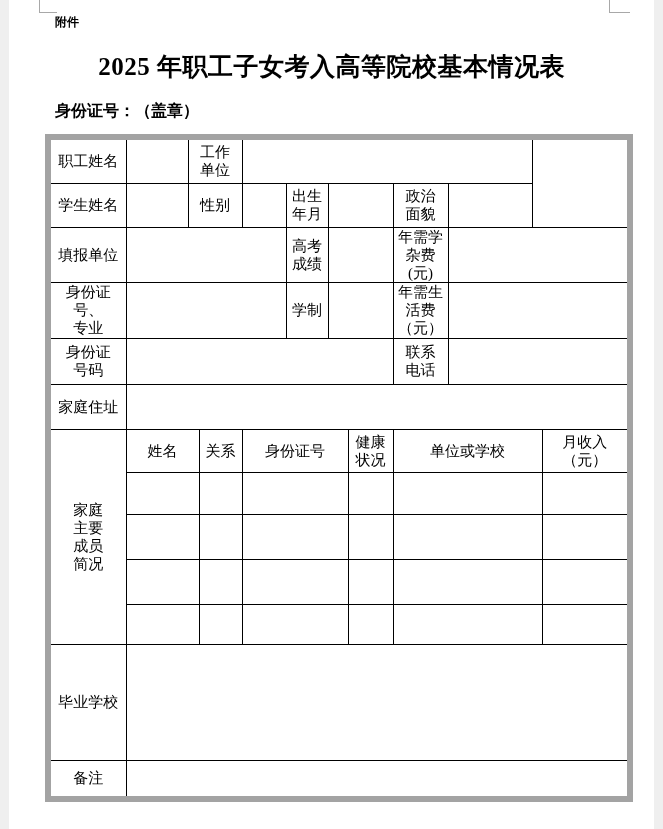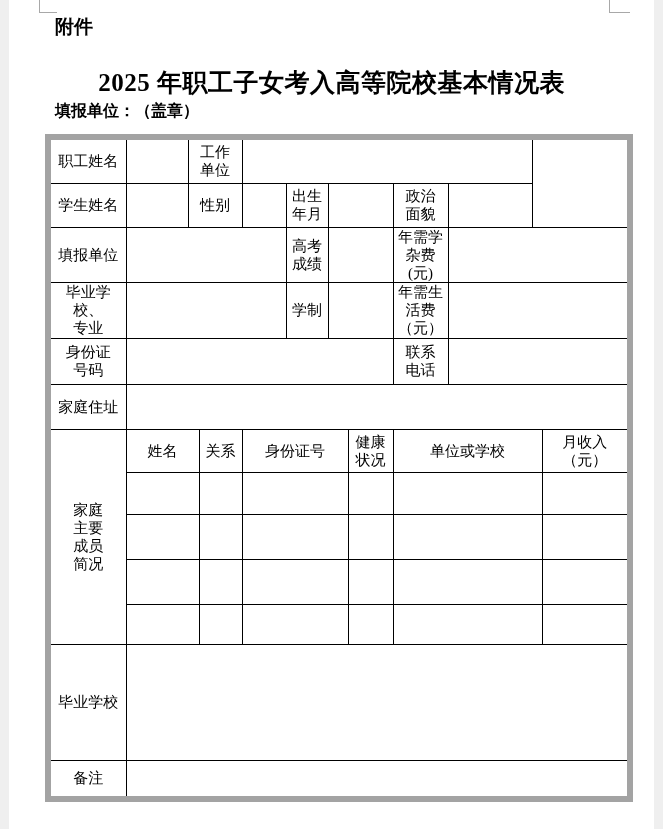--- a/index.html
+++ b/index.html
@@ -21,27 +21,26 @@
   .corner-mark {
     position: absolute; top: 0; height: 13px;
     border-left: 1px solid #a8a8a8;
     border-bottom: 1px solid #a8a8a8;
   }
   .mark-left { left: 39px; width: 18px; }
   .mark-right { left: 609px; width: 21px; }
 
   .attachment {
     position: absolute; left: 55px; top: 14px;
-    font-size: 19px; font-weight: bold;
+    font-size: 12px; font-weight: bold;
   }
   .title {
     position: absolute; left: 0; top: 50px; width: 663px;
     text-align: center; font-size: 25px; font-weight: bold;
     letter-spacing: 0.5px;
-    margin-top: 16px;
   }
   .unit-line {
     position: absolute; left: 55px; top: 101px;
     font-size: 16px; font-weight: bold;
   }
 
   table.form {
     position: absolute; left: 45px; top: 134px;
     width: 582px;
     border-collapse: collapse;
@@ -62,21 +61,21 @@
 </head>
 <body>
 
 <div class="edge-strip edge-left"></div>
 <div class="edge-strip edge-right"></div>
 <div class="corner-mark mark-left"></div>
 <div class="corner-mark mark-right"></div>
 
 <div class="attachment">附件</div>
 <div class="title">2025 年职工子女考入高等院校基本情况表</div>
-<div class="unit-line">填报单位：（盖章）</div>
+<div class="unit-line">身份证号：（盖章）</div>
 
 <table class="form">
   <colgroup>
     <col style="width:78px">
       <col style="width:62px">
       <col style="width:11px">
       <col style="width:43px">
     <col style="width:44px">
       <col style="width:42px">
       <col style="width:20px">
@@ -116,21 +115,21 @@
     <td class="lbl">高考
 成绩</td>
     <td colspan="2"></td>
     <td class="lbl">年需学
 杂费
 (元)</td>
     <td colspan="3"></td>
   </tr>
 
   <tr style="height:56px">
-    <td class="lbl">毕业学校、
+    <td class="lbl">身份证号、
 专业</td>
     <td colspan="4"></td>
     <td class="lbl">学制</td>
     <td colspan="2"></td>
     <td class="lbl">年需生
 活费
 （元）</td>
     <td colspan="3"></td>
   </tr>
 

